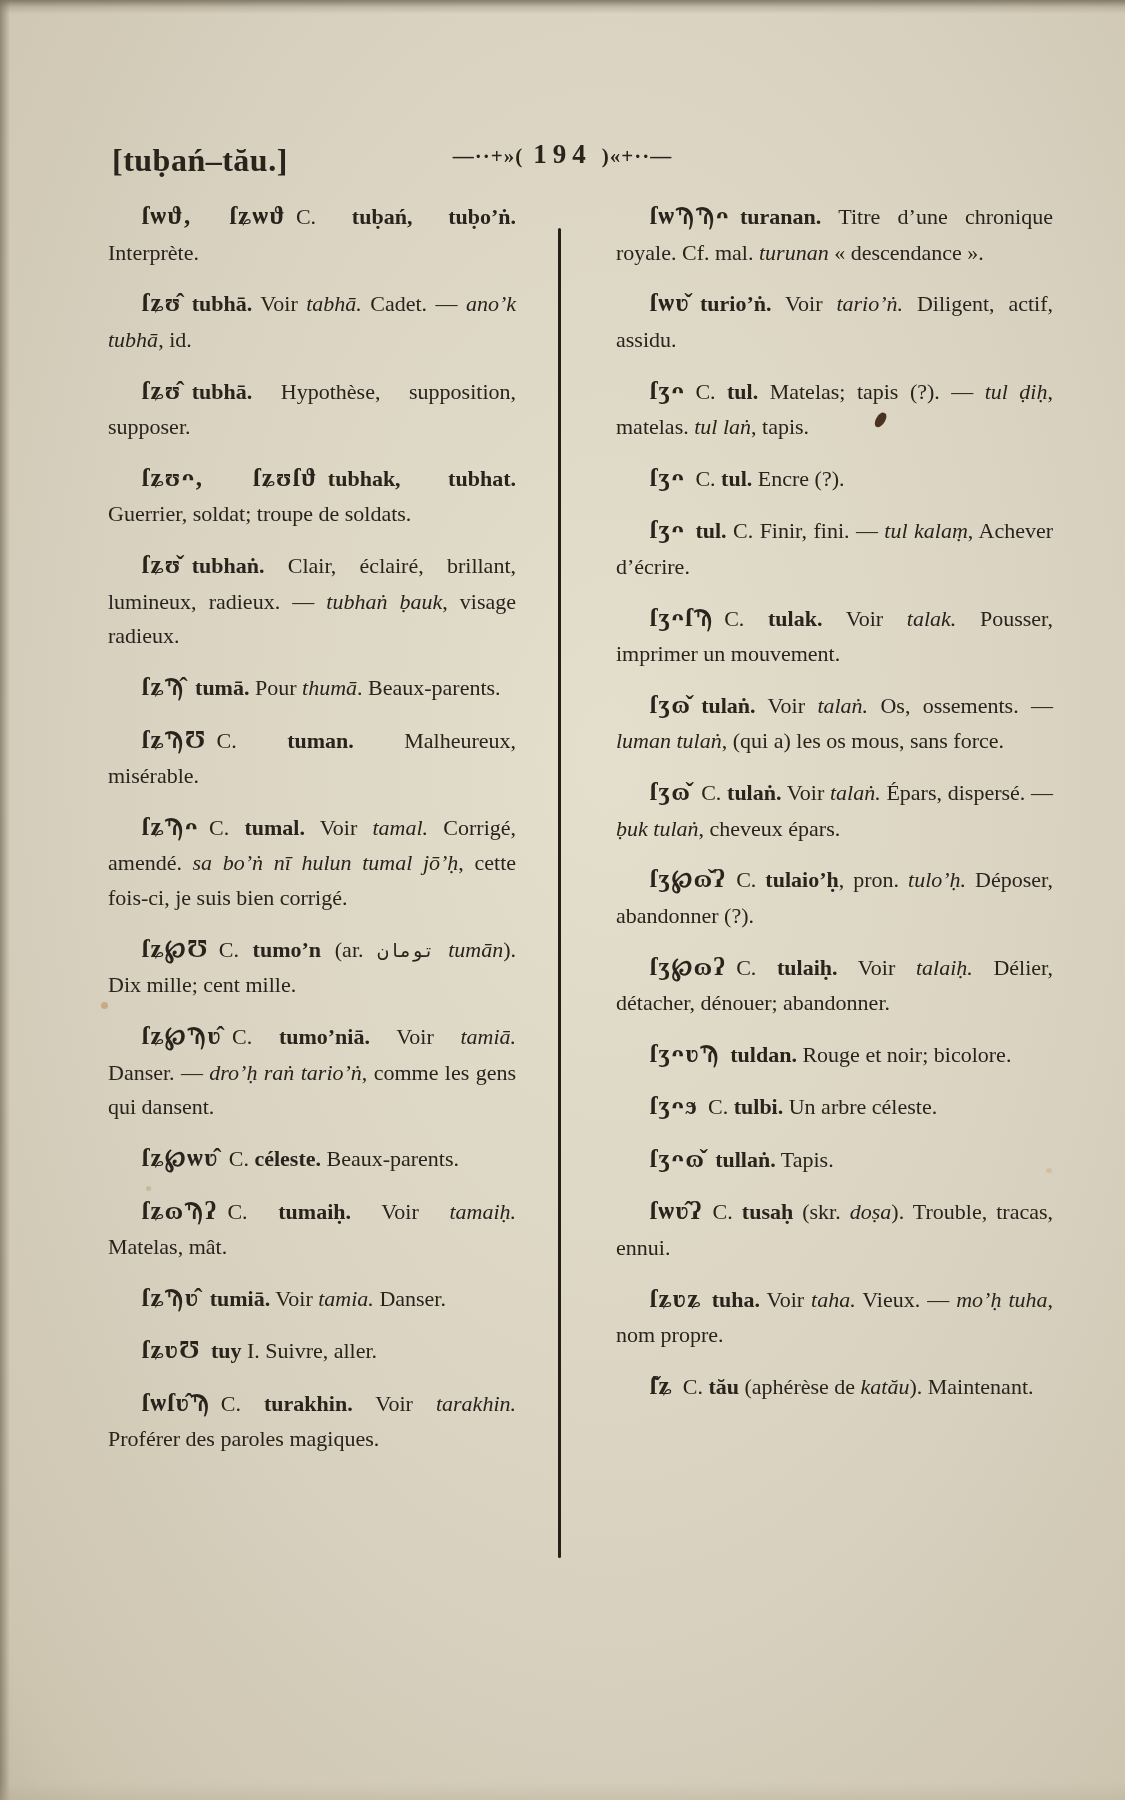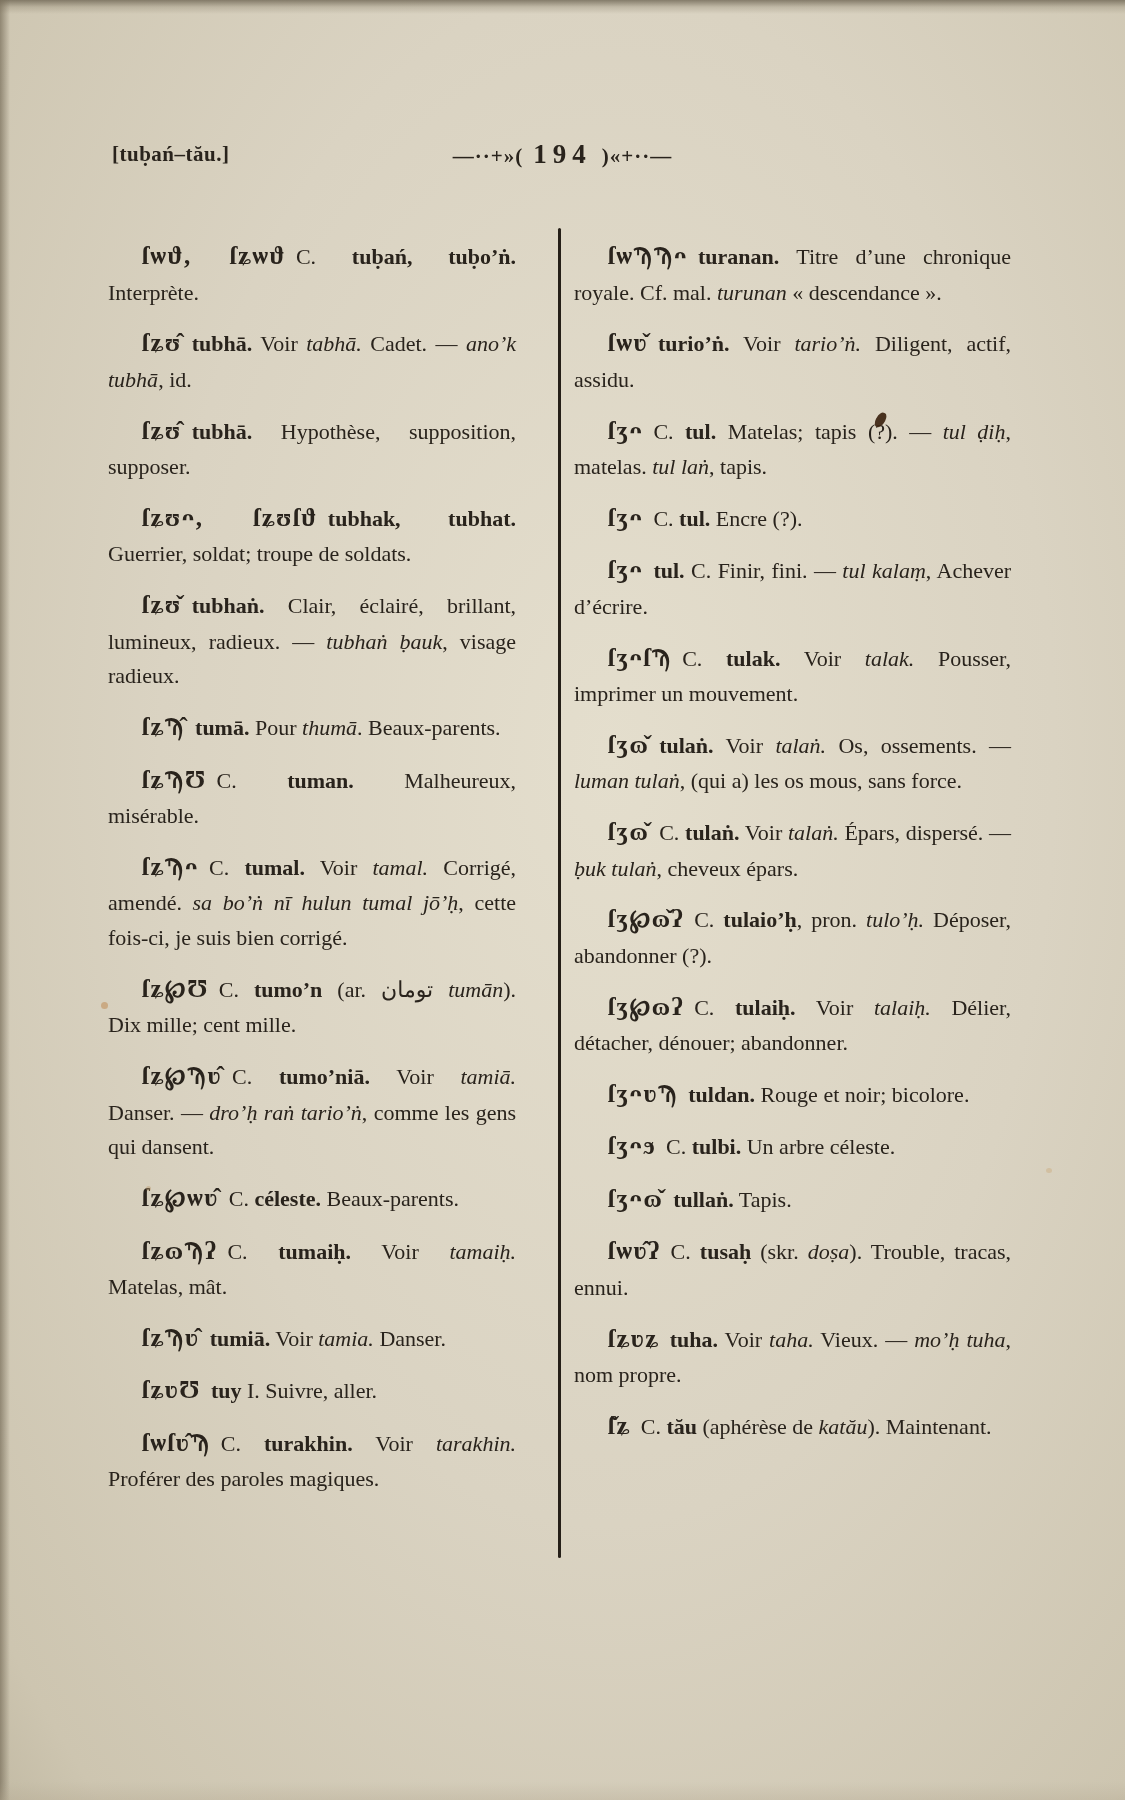--- a/index.html
+++ b/index.html
@@ -16,50 +16,50 @@
   }
   .edge-top{position:absolute;left:0;top:0;right:0;height:14px;
     background:linear-gradient(#6f6654cc,#8d846f55,transparent);}
   .edge-left{position:absolute;left:0;top:0;bottom:0;width:10px;
     background:linear-gradient(90deg,#7a705cbb,transparent);}
   .edge-bottom{position:absolute;left:0;bottom:0;right:0;height:18px;
     background:linear-gradient(transparent,#b4a99255);}
 
   .running-head{
     position:absolute;left:112px;top:142px;
-    font-weight:bold;font-size:21px;letter-spacing:.5px;
+    font-weight:bold;font-size:32px;letter-spacing:.5px;
   }
   .pagenum-row{
     position:absolute;left:0;top:139px;width:1125px;text-align:center;
     font-size:21px;white-space:nowrap;
   }
   .pagenum-row .orn{letter-spacing:1px;font-weight:bold;}
   .pagenum-row .num{font-weight:bold;font-size:27px;letter-spacing:6px;padding:0 10px;}
 
   .divider{
     position:absolute;left:558px;top:228px;width:3px;height:1330px;
     background:#251f18;border-radius:2px;
   }
 
-  .col{position:absolute;top:196px;margin-top:40px;}
+  .col{position:absolute;top:196px;}
   .col-left{left:108px;width:408px;}
-  .col-right{left:574px;width:437px;}
+  .col-right{left:616px;width:437px;}
 
   .entry{
     margin:0 0 13px 0;
     font-size:22px;line-height:1.58;
     text-indent:34px;text-align:justify;
   }
   .cham{
     font-weight:bold;font-size:25px;letter-spacing:1.5px;
     padding-right:10px;white-space:nowrap;
   }
   .b{font-weight:bold;}
   .i{font-style:italic;}
-  .ar{font-family:Liberation Serif, serif;font-size:22px;}
+  .ar{font-family:Liberation Mono, monospace;font-size:19px;}
 
   .ink-spot{
     position:absolute;left:876px;top:412px;width:9px;height:16px;
     background:#3c2410;border-radius:50% 40% 55% 45%;
     transform:rotate(28deg);opacity:.92;
   }
   .speck1{position:absolute;left:101px;top:1002px;width:7px;height:7px;
     background:#c08a54;border-radius:50%;opacity:.55;}
   .speck2{position:absolute;left:146px;top:1186px;width:5px;height:5px;
     background:#b59265;border-radius:50%;opacity:.4;}

